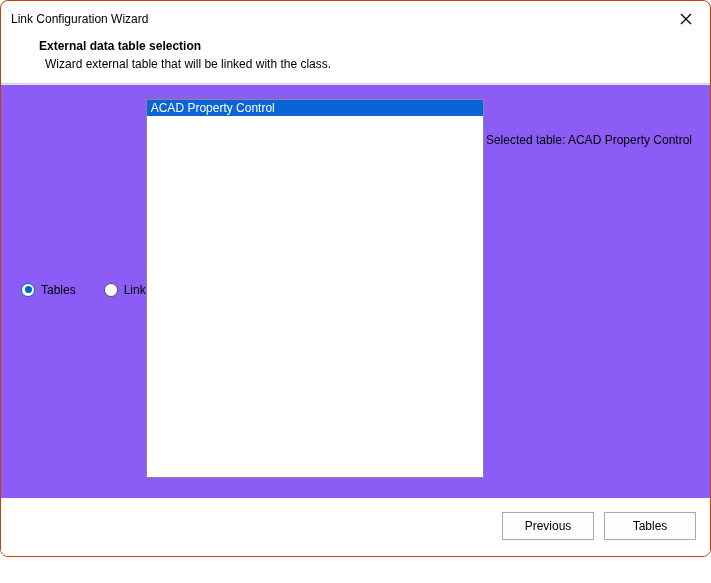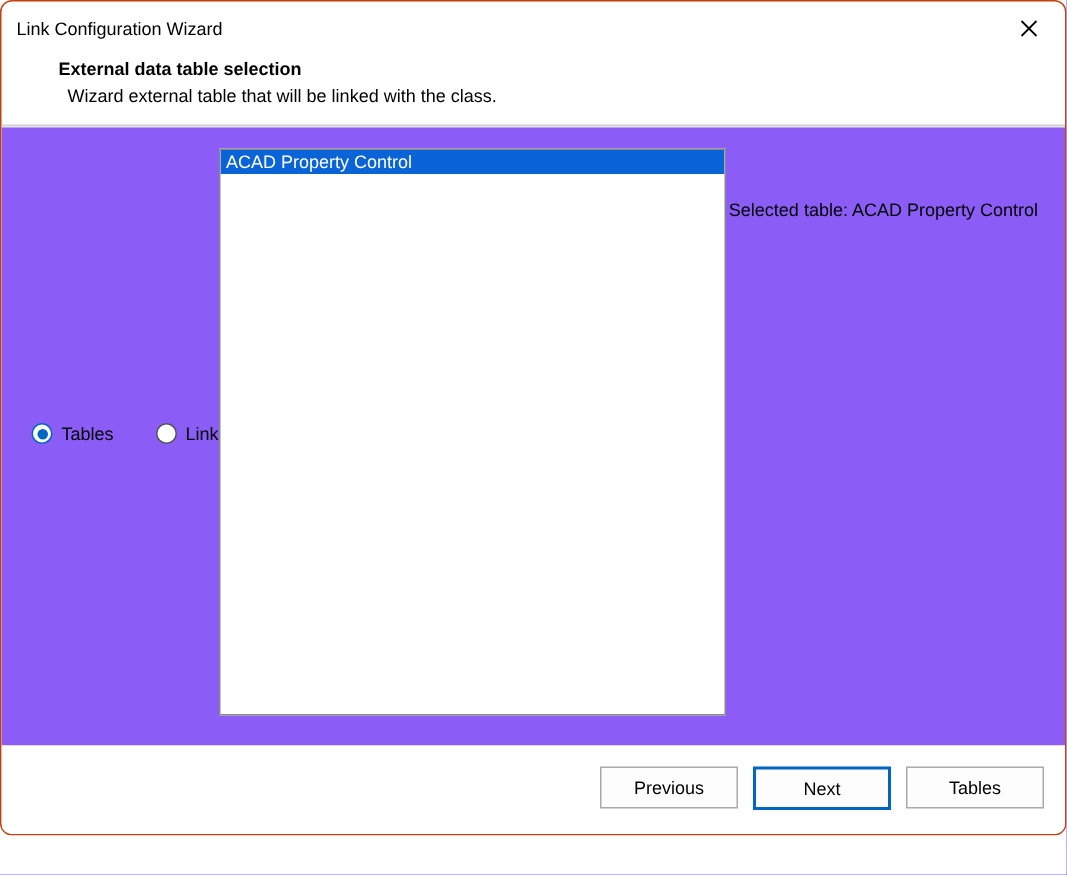--- a/index.html
+++ b/index.html
@@ -156,21 +156,18 @@
     <div class="selected-line">
       <span>Selected table:  </span><span>ACAD Property Control</span>
     </div>
 
   </div>
 
   <div class="footer">
     <div class="btn">
         <span>Previous</span>
       </div>
-    <div class="btn primary">
-        <span>Next</span>
-      </div>
     <div class="btn">
         <span>Tables</span>
       </div>
   </div>
 
 </div>
 
 </body></html>

